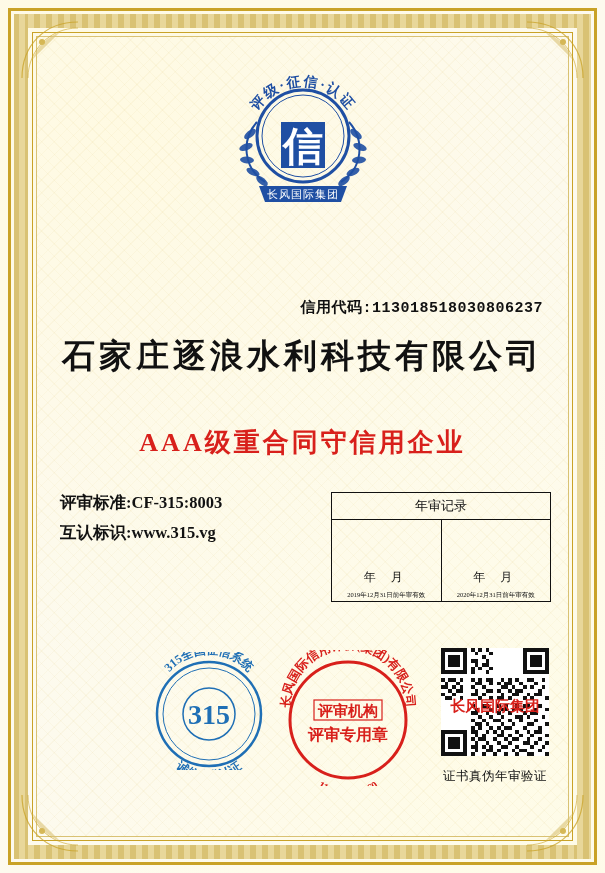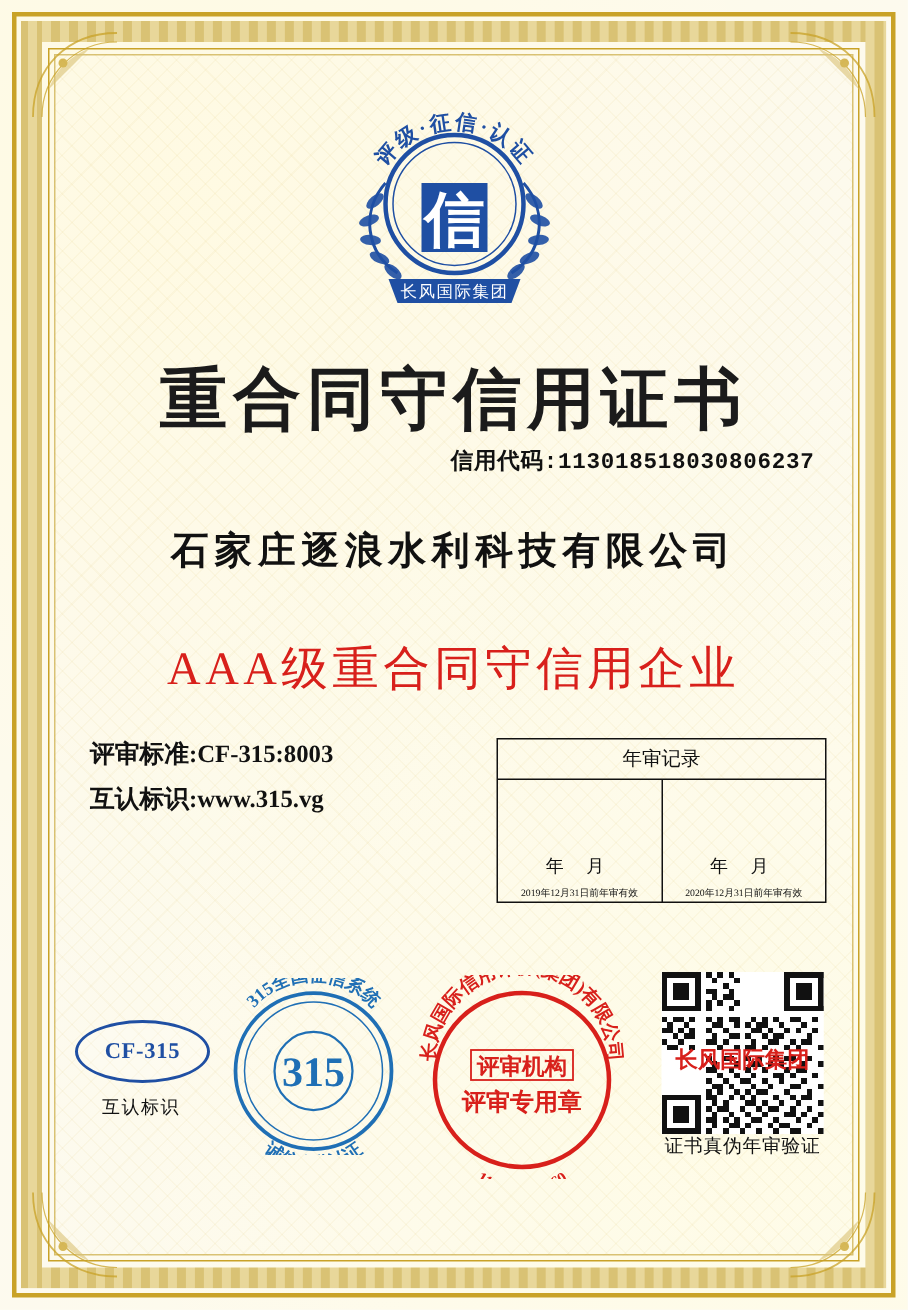--- a/index.html
+++ b/index.html
@@ -74,29 +74,29 @@
     color:#1b1b1b;
     font-family:"Liberation Serif", serif;
   }
   .code{
     position:absolute;right:22px;top:258px;
     font-size:15px;color:#111;font-weight:bold;
     letter-spacing:0.5px;
     font-family:Liberation Mono, monospace;
   }
   .company{
-    position:absolute;left:0;right:0;top:310px;
+    position:absolute;left:0;right:0;top:294px;
     text-align:center;
-    font-size:25px;font-weight:bold;color:#111;
+    font-size:33px;font-weight:bold;color:#111;
     letter-spacing:4px;
   }
   .grade{
     position:absolute;left:0;right:0;top:385px;
     text-align:center;
-    font-size:31px;font-weight:normal;color:#d8201b;
+    font-size:26px;font-weight:bold;color:#d8201b;
     letter-spacing:3px;
   }
   .details{
     position:absolute;left:20px;top:448px;
     font-size:16.5px;line-height:30px;color:#111;
     font-weight:bold;
   }
   .details div{white-space:nowrap;}
 
   
@@ -135,21 +135,21 @@
     color:#1f4fa3;font-size:15px;font-weight:bold;letter-spacing:0.5px;
     background:rgba(255,255,255,0.2);
   }
   .cf-caption{margin-top:8px;font-size:12px;color:#111;letter-spacing:1px;}
 
   .seal-blue{position:absolute;left:108px;top:612px;width:122px;height:118px;}
   .seal-red{position:absolute;left:238px;top:610px;width:140px;height:136px;}
 
   .qr-wrap{position:absolute;right:6px;top:608px;width:128px;text-align:center;}
   .qr{width:108px;height:108px;margin:0 auto;position:relative;background:#fff;}
-  .qr-caption{font-size:12.5px;color:#111;letter-spacing:0.5px;}
+  .qr-caption{margin-top:12px;font-size:12.5px;color:#111;letter-spacing:0.5px;}
 </style>
 </head>
 <body>
 
 <div class="cert">
 
   <div class="border-outer"></div>
   <div class="border-mid"></div>
   <div class="border-inner"></div>
   <div class="border-inner2"></div>
@@ -212,21 +212,20 @@
         <textPath href="#arcpath" startOffset="50%" text-anchor="middle">评级·征信·认证</textPath>
       </text>
 
       <rect x="58" y="60" width="44" height="46" fill="#1f4fa3"></rect>
       <text x="80" y="98" text-anchor="middle" font-family="Liberation Serif, serif" font-size="40" fill="#ffffff" font-weight="bold">信</text>
 
       <path d="M36 124 L124 124 L118 140 L42 140 Z" fill="#1f4fa3"></path>
       <text x="80" y="136" text-anchor="middle" font-family="Liberation Serif, serif" font-size="11" fill="#ffffff" letter-spacing="1">长风国际集团</text>
     </svg>
 
-    <div class="title">重合同守信用证书</div>
 
     <div class="code">
       <span>信用代码:</span><span>113018518030806237</span>
     </div>
 
     <div class="company">石家庄逐浪水利科技有限公司</div>
 
     <div class="grade">AAA级重合同守信用企业</div>
 
     <div class="details">
@@ -241,24 +240,20 @@
           <div class="review-ym">年 月</div>
           <div class="review-note">2019年12月31日前年审有效</div>
         </div>
         <div class="review-cell">
           <div class="review-ym">年 月</div>
           <div class="review-note">2020年12月31日前年审有效</div>
         </div>
       </div>
     </div>
 
-    <div class="seal-cf">
-      <div class="cf-oval">CF-315</div>
-      <div class="cf-caption">互认标识</div>
-    </div>
 
     <svg class="seal-blue" viewBox="0 0 122 118">
       <defs>
         <path id="blueArc" d="M 10 64 A 52 52 0 1 1 112 64"></path>
         <path id="blueArcB" d="M 12 68 A 50 50 0 1 0 110 68"></path>
       </defs>
       <circle cx="61" cy="62" r="52" fill="none" stroke="#1f6fb5" stroke-width="2.5"></circle>
       <circle cx="61" cy="62" r="46" fill="none" stroke="#1f6fb5" stroke-width="1"></circle>
       <text font-family="Liberation Serif, serif" font-size="12" fill="#1f6fb5" font-weight="bold">
         <textPath href="#blueArc" startOffset="50%" text-anchor="middle">315全国征信系统</textPath>

